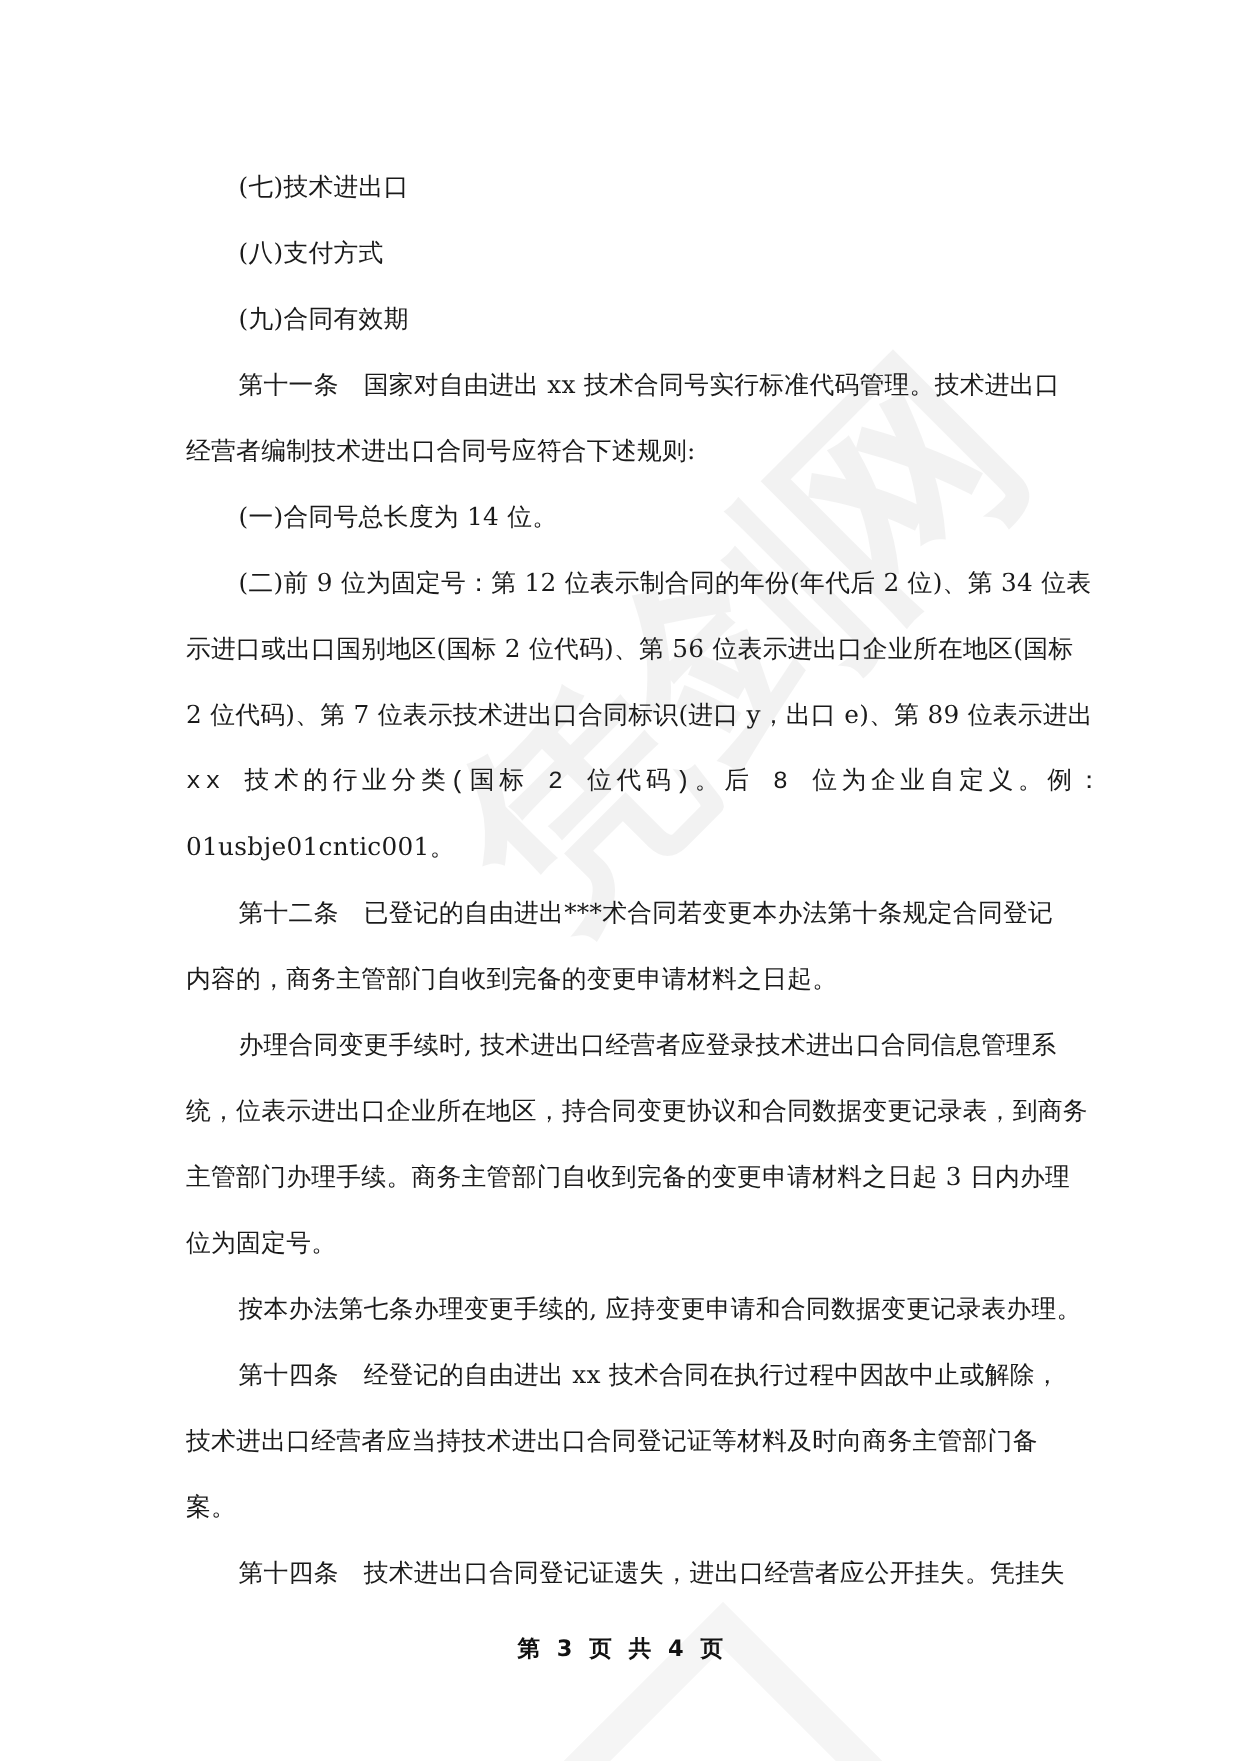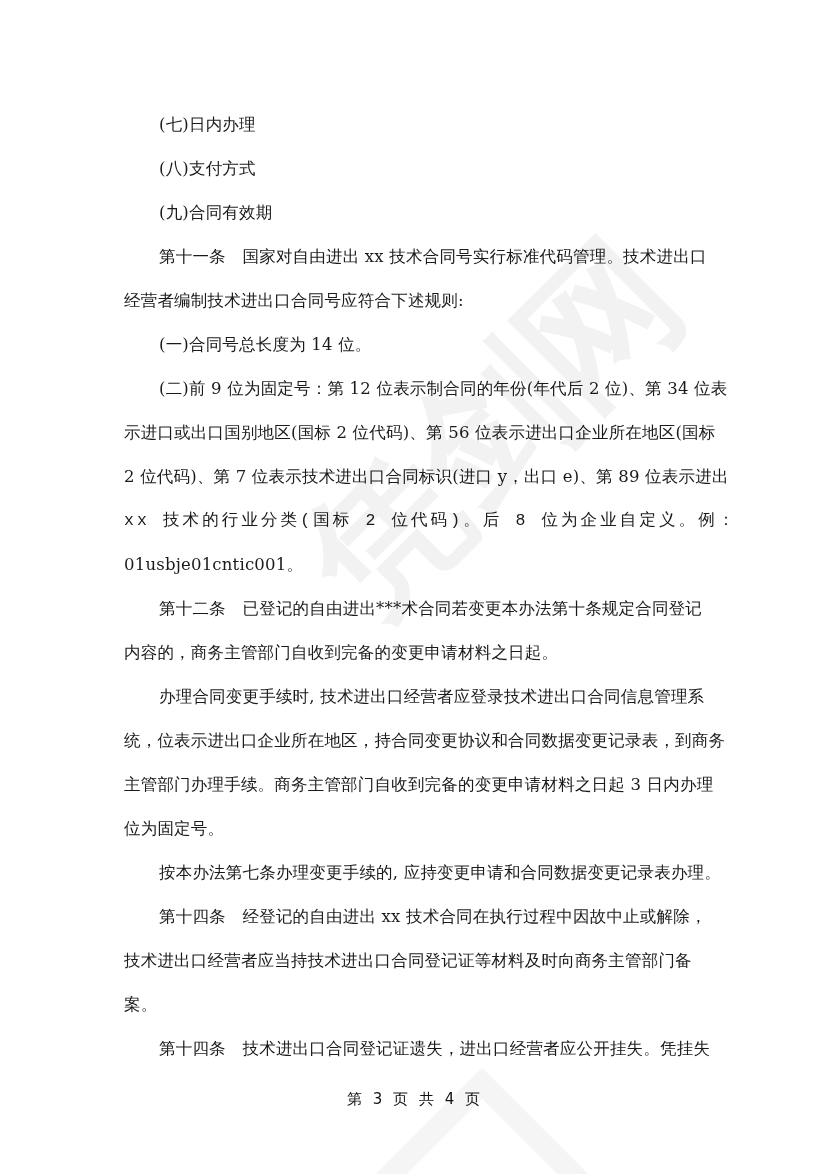--- a/index.html
+++ b/index.html
@@ -10,42 +10,42 @@
     }
     .page { position: absolute; left: 0; top: 0; width: 830px; height: 1174px; }
     .line {
       position: absolute; left: 124px; width: 590px;
       font-size: 16.5px; line-height: 22px; white-space: nowrap; letter-spacing: 0.2px;
     }
     .indent { left: 159px; }
     .justify { letter-spacing: 3.1px; font-family: Liberation Mono, monospace; }
     .footer {
       position: absolute; top: 1090px; left: 0; width: 830px; text-align: center;
-      font-family: "DejaVu Sans", "Liberation Sans", sans-serif; font-weight: normal; font-size: 15px;
+      font-family: "DejaVu Sans", "Liberation Sans", sans-serif; font-weight: bold; font-size: 15px;
       letter-spacing: 3px; color: #111;
     }
     .watermark {
       position: absolute; pointer-events: none; color: rgba(0,0,0,0.05);
       font-family: "DejaVu Sans", sans-serif; font-weight: bold; font-size: 150px;
       transform: rotate(-45deg); white-space: nowrap;
     }
     .wm-frame {
       position: absolute; border: 22px solid rgba(0,0,0,0.04); pointer-events: none;
       transform: rotate(45deg);
     }
   </style>
 </head>
 <body>
 
 <div class="page">
   <div class="watermark" style="left:270px; top:330px;">凭剑网</div>
   <div class="wm-frame" style="left:380px; top:1110px; width:160px; height:160px;"></div>
 
   <div id="lines">
-    <div class="line indent" style="top:114px">(七)日内办理</div>
+    <div class="line indent" style="top:114px">(七)技术进出口</div>
     <div class="line indent" style="top:158px">(八)支付方式</div>
     <div class="line indent" style="top:202px">(九)合同有效期</div>
     <div class="line indent" style="top:246px">第十一条　国家对自由进出 xx 技术合同号实行标准代码管理。技术进出口</div>
     <div class="line" style="top:290px">经营者编制技术进出口合同号应符合下述规则:</div>
     <div class="line indent" style="top:334px">(一)合同号总长度为 14 位。</div>
     <div class="line indent" style="top:378px">(二)前 9 位为固定号：第 12 位表示制合同的年份(年代后 2 位)、第 34 位表</div>
     <div class="line" style="top:422px">示进口或出口国别地区(国标 2 位代码)、第 56 位表示进出口企业所在地区(国标</div>
     <div class="line" style="top:466px">2 位代码)、第 7 位表示技术进出口合同标识(进口 y，出口 e)、第 89 位表示进出</div>
     <div class="line justify" style="top:510px">xx 技术的行业分类(国标 2 位代码)。后 8 位为企业自定义。例：</div>
     <div class="line" style="top:554px">01usbje01cntic001。</div>

